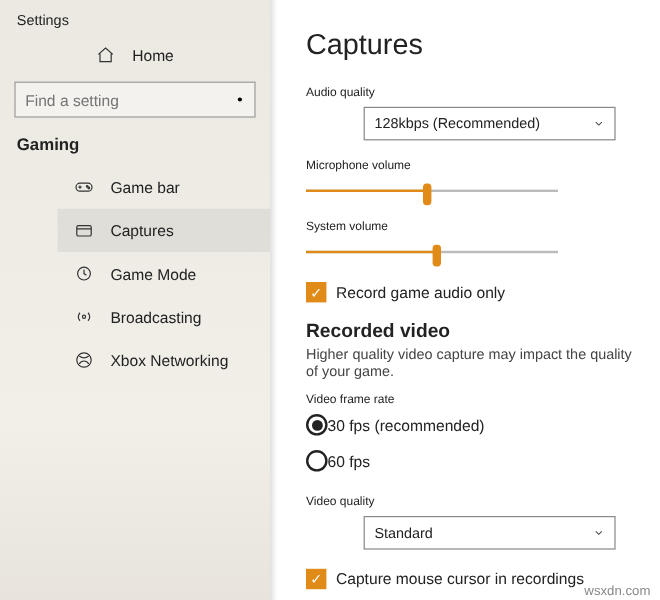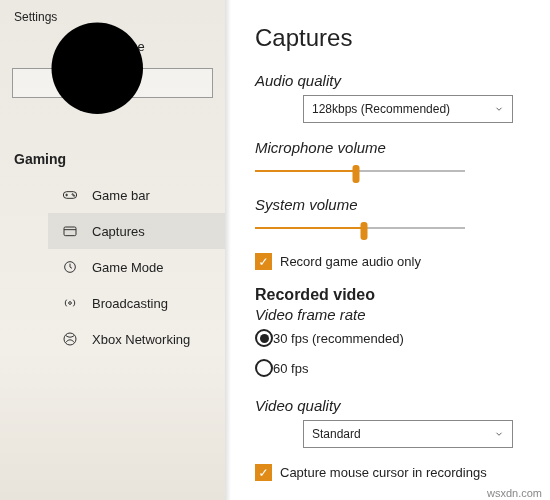--- a/index.html
+++ b/index.html
@@ -3,28 +3,28 @@
 <meta charset="utf-8">
 <style>
 * { box-sizing: border-box; margin: 0; padding: 0; font-family: "Segoe UI", sans-serif; }
 body { width: 550px; height: 500px; overflow: hidden; background: #fff; display: flex; font-size: 13px; color: #222; }
 .sidebar { width: 225px; height: 500px; background: linear-gradient(180deg, #ece9e2 0%, #efece6 40%, #f2efe9 70%, #e8e4db 100%); padding: 10px 0 0 0; display: flex; flex-direction: column; position: relative; }
 .sidebar::after { content: ""; position: absolute; right: -6px; top: 0; width: 6px; height: 100%; background: linear-gradient(90deg, rgba(0,0,0,0.12), rgba(0,0,0,0)); }
 .win-title { font-size: 12px; padding: 0 0 6px 14px; }
 .home-row { display: flex; align-items: center; gap: 14px; padding: 8px 14px 10px 14px; font-size: 13px; cursor: default; justify-content: center; }
 .search-box { margin: 4px 12px 14px 12px; border: 1px solid #9a9a9a; background: rgba(255,255,255,0.4); height: 30px; display: flex; align-items: center; padding: 0 8px; }
 .search-box input { flex: 1; border: none; background: transparent; outline: none; font-size: 13px; color: #666; }
-.section-title { padding: 0 14px 10px 14px; font-size: 14px; font-weight: 600; margin-top: 39px; }
+.section-title { padding: 0 14px 10px 14px; font-size: 14px; font-weight: 600; }
 .nav { display: flex; flex-direction: column; padding-left: 48px; }
 .nav-item { display: flex; align-items: center; gap: 14px; padding: 10px 14px; cursor: default; position: relative; }
 .nav-item.active { background: rgba(0,0,0,0.06); }
 .nav-item svg, .home-row svg { width: 16px; height: 16px; flex: 0 0 16px; stroke: #333; fill: none; stroke-width: 1.5; }
 .content { flex: 1; height: 500px; overflow: hidden; padding: 24px 18px 0 30px; }
 h1 { font-size: 24px; font-weight: 400; margin-bottom: 20px; }
-.label { font-size: 15px; margin: 0 0 6px 0; font-style: italic; }
+.label { font-size: 10px; margin: 0 0 6px 0; }
 .select { border: 1px solid #888; width: 210px; height: 28px; display: flex; align-items: center; justify-content: space-between; padding: 0 8px; font-size: 12px; margin-bottom: 16px; margin-left: 48px; }
 .select svg { width: 10px; height: 10px; stroke: #444; fill: none; stroke-width: 2; }
 .slider { width: 210px; height: 18px; position: relative; margin-bottom: 16px; }
 .track { position: absolute; top: 8px; left: 0; right: 0; height: 2px; background: #bbb; }
 .fill { position: absolute; top: 8px; left: 0; height: 2px; background: #e08a17; }
 .thumb { position: absolute; top: 3px; width: 7px; height: 18px; background: #e08a17; border-radius: 3px; transform: translateX(-50%); }
 .check-row { display: flex; align-items: center; gap: 8px; font-size: 13px; margin-bottom: 16px; }
 .checkbox { width: 17px; height: 17px; background: #e08a17; display: flex; align-items: center; justify-content: center; color: #fff; font-size: 12px; }
 h2 { font-size: 16px; font-weight: 600; margin: 8px 0 2px 0; }
 .help { font-size: 12px; color: #444; margin-bottom: 12px; }
@@ -40,20 +40,21 @@
   <div class="win-title">Settings</div>
 
   <div class="home-row">
     <svg viewBox="0 0 24 24">
         <path d="M3 11 L12 3 L21 11 M5 10 V20 H19 V10"></path>
       </svg>
     <span>Home</span>
   </div>
 
   <div class="search-box">
+    <input placeholder="Find a setting" style="">
     <svg viewBox="0 0 24 24">
         <circle cx="10" cy="10" r="6"></circle>
         <path d="M15 15 L21 21"></path>
       </svg>
   </div>
 
   <div class="section-title">Gaming</div>
 
   <div class="nav">
     <div class="nav-item">
@@ -120,20 +121,21 @@
     <div class="fill" style="width:52%"></div>
     <div class="thumb" style="left:52%"></div>
   </div>
 
   <div class="check-row">
     <div class="checkbox">✓</div>
     <span>Record game audio only</span>
   </div>
 
   <h2>Recorded video</h2>
+  <div class="help">Higher quality video capture may impact the quality of your game.</div>
 
   <div class="label">Video frame rate</div>
   <div class="radio-row">
     <div class="radio on"></div>
     <span>30 fps (recommended)</span>
   </div>
   <div class="radio-row">
     <div class="radio"></div>
     <span>60 fps</span>
   </div>

